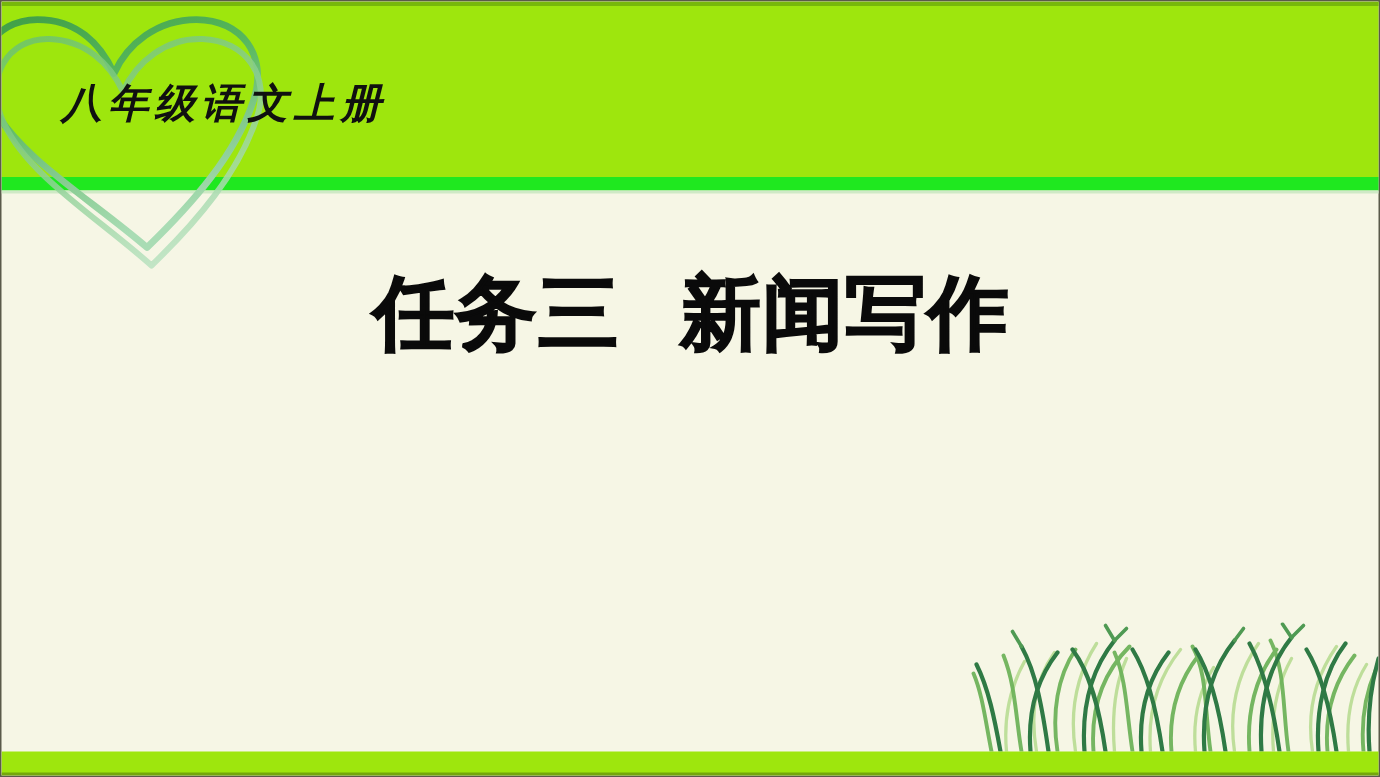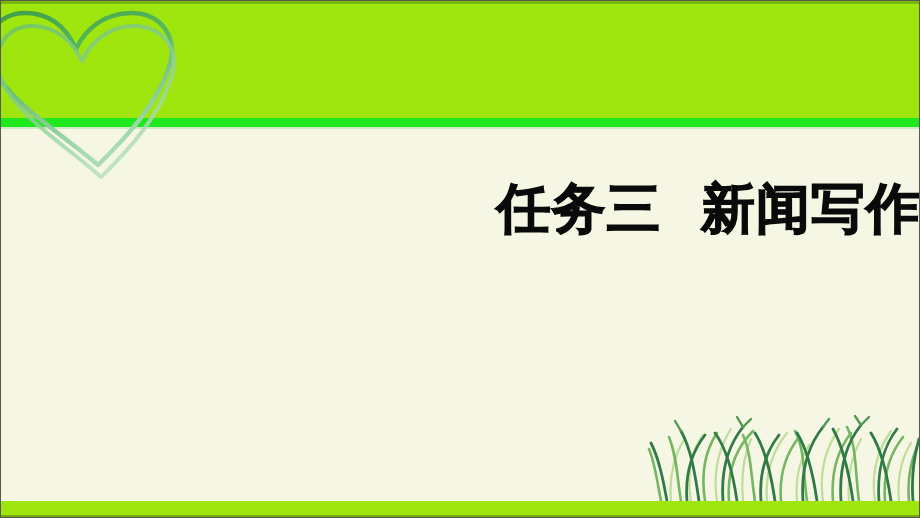--- a/index.html
+++ b/index.html
@@ -74,21 +74,21 @@
     white-space: nowrap;
     font-style: italic;
   }
 
   
   #main-title {
     position: absolute;
     left: 0;
     top: 172px;
     width: 920px;
-    text-align: right;
+    text-align: center;
     font-family: "DejaVu Sans", "Liberation Sans", sans-serif;
     font-size: 54px;
     font-weight: 900;
     color: #0a0a0a;
     letter-spacing: 1px;
     white-space: pre;
     -webkit-text-stroke: 1.1px #0a0a0a;
   }
 
   
@@ -157,20 +157,21 @@
       <path d="M 118 172
                C 82 140, 36 112, 20 78
                C 5 48, 22 20, 50 21
                C 74 22, 90 37, 99 56
                C 108 36, 128 20, 152 21
                C 181 22, 198 46, 188 74
                C 176 110, 149 142, 118 172 Z" fill="none" stroke="url(#heartGrad2)" stroke-width="4" stroke-linejoin="round" opacity="0.85"></path>
     </svg>
   </div>
 
+  <div id="header-title">八年级语文上册</div>
 
   <div id="main-title">任务三  新闻写作</div>
 
   <div id="grass-decoration">
     <svg width="272" height="86" viewBox="0 0 272 86" xmlns="http://www.w3.org/2000/svg">
       <g fill="none" stroke-linecap="round">
 
         <g stroke="#b4da8e" stroke-width="2.2" opacity="0.85">
           <path d="M24 86 C22 64, 26 44, 36 26"></path>
           <path d="M44 86 C40 62, 42 40, 56 20"></path>

